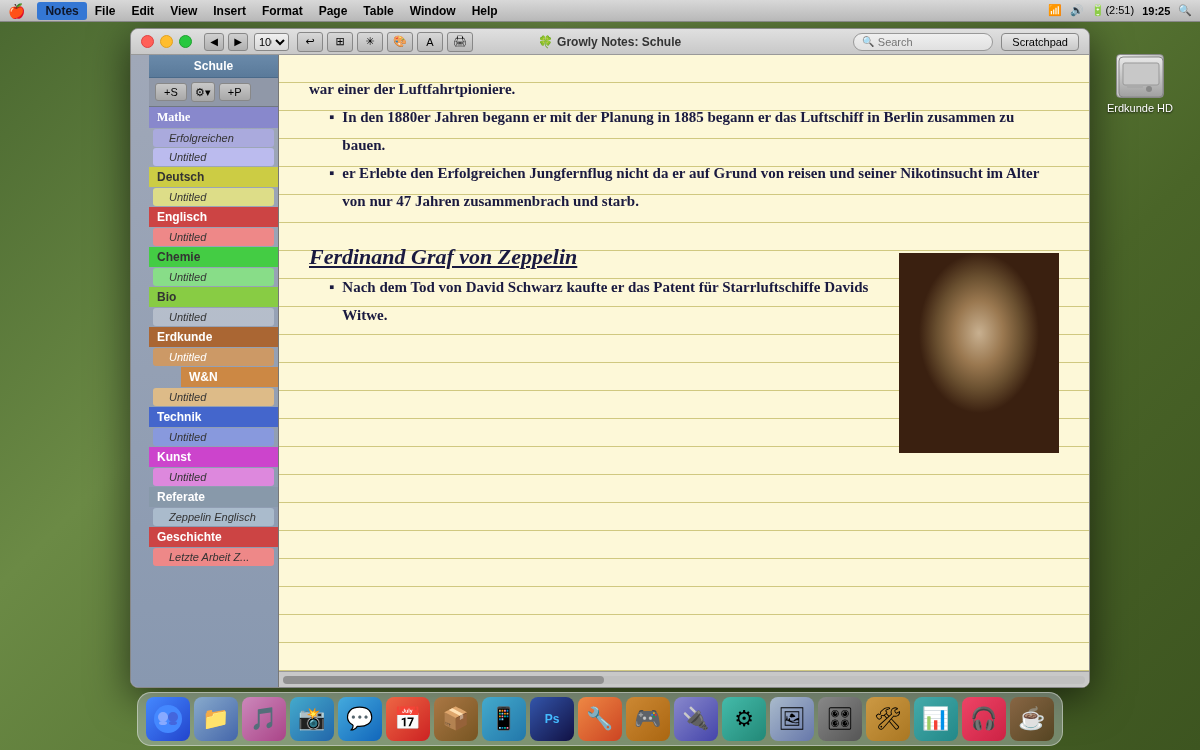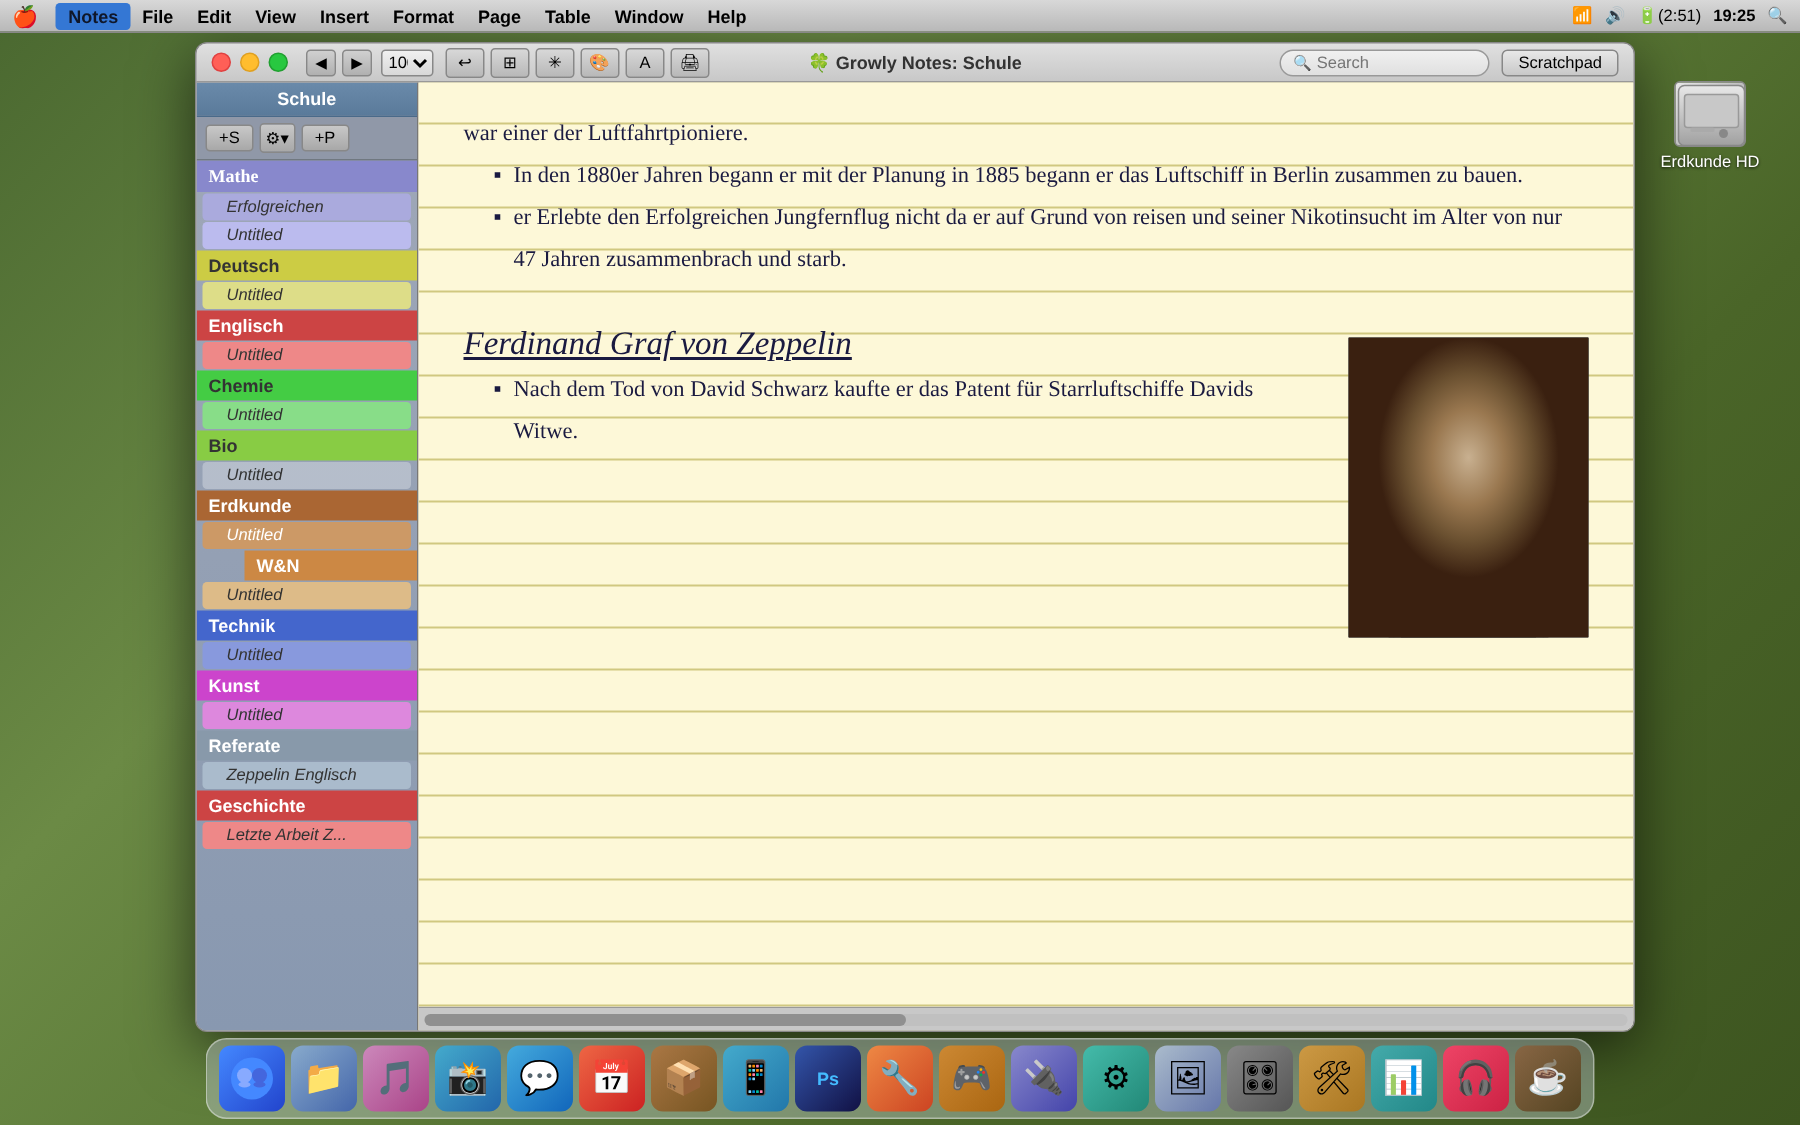--- a/index.html
+++ b/index.html
@@ -188,20 +188,21 @@
     }
 
     
     .sidebar {
       width: 148px;
       background: linear-gradient(to bottom, #a0a8b8 0%, #8898b0 100%);
       border-right: 1px solid #777;
       display: flex;
       flex-direction: column;
       overflow: hidden;
+      padding-left: 18px;
     }
     .sidebar-header {
       background: linear-gradient(to bottom, #6a8aaa 0%, #5a7a9a 100%);
       padding: 4px 8px;
       font-size: 12px;
       font-weight: bold;
       color: white;
       text-align: center;
       border-bottom: 1px solid #4a6a8a;
     }
@@ -318,20 +319,21 @@
 
     .note-paper::-webkit-scrollbar { width: 12px; }
     .note-paper::-webkit-scrollbar-track { background: #ddd; }
     .note-paper::-webkit-scrollbar-thumb { background: #888; border-radius: 4px; }
 
     .note-text {
       font-family: 'Comic Sans MS', 'Segoe Script', cursive;
       font-size: 15px;
       line-height: 28px;
       color: #1a1a40;
+      font-weight: bold;
     }
 
     .note-text p {
       margin-bottom: 0;
       line-height: 28px;
     }
 
     .note-text .bullet {
       display: flex;
       align-items: flex-start;

